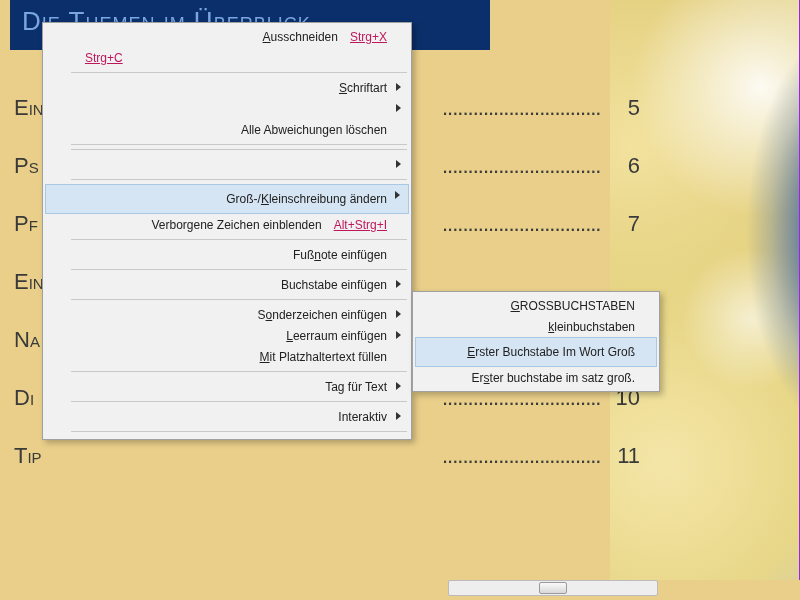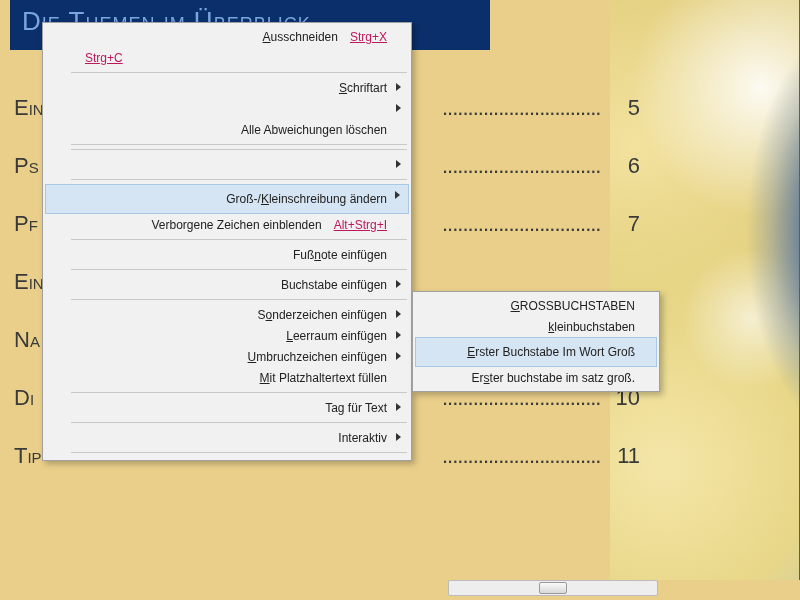--- a/index.html
+++ b/index.html
@@ -195,24 +195,20 @@
     <div class="ctx-sep"></div>
     <div class="ctx-row">
       <span class="ctx-label">S<span class="ul0">o</span>nderzeichen einfügen</span>
       <span class="ctx-arrow"></span>
     </div>
     <div class="ctx-row">
       <span class="ctx-label"><span class="ul0">L</span>eerraum einfügen</span>
       <span class="ctx-arrow"></span>
     </div>
     <div class="ctx-row">
-      <span class="ctx-label"><span class="ul0">U</span>mbruchzeichen einfügen</span>
-      <span class="ctx-arrow"></span>
-    </div>
-    <div class="ctx-row">
       <span class="ctx-label"><span class="ul0">M</span>it Platzhaltertext füllen</span>
     </div>
     <div class="ctx-sep"></div>
     <div class="ctx-row">
       <span class="ctx-label">Tag für Text</span>
       <span class="ctx-arrow"></span>
     </div>
     <div class="ctx-sep"></div>
     <div class="ctx-row">
       <span class="ctx-label">Interaktiv</span>

